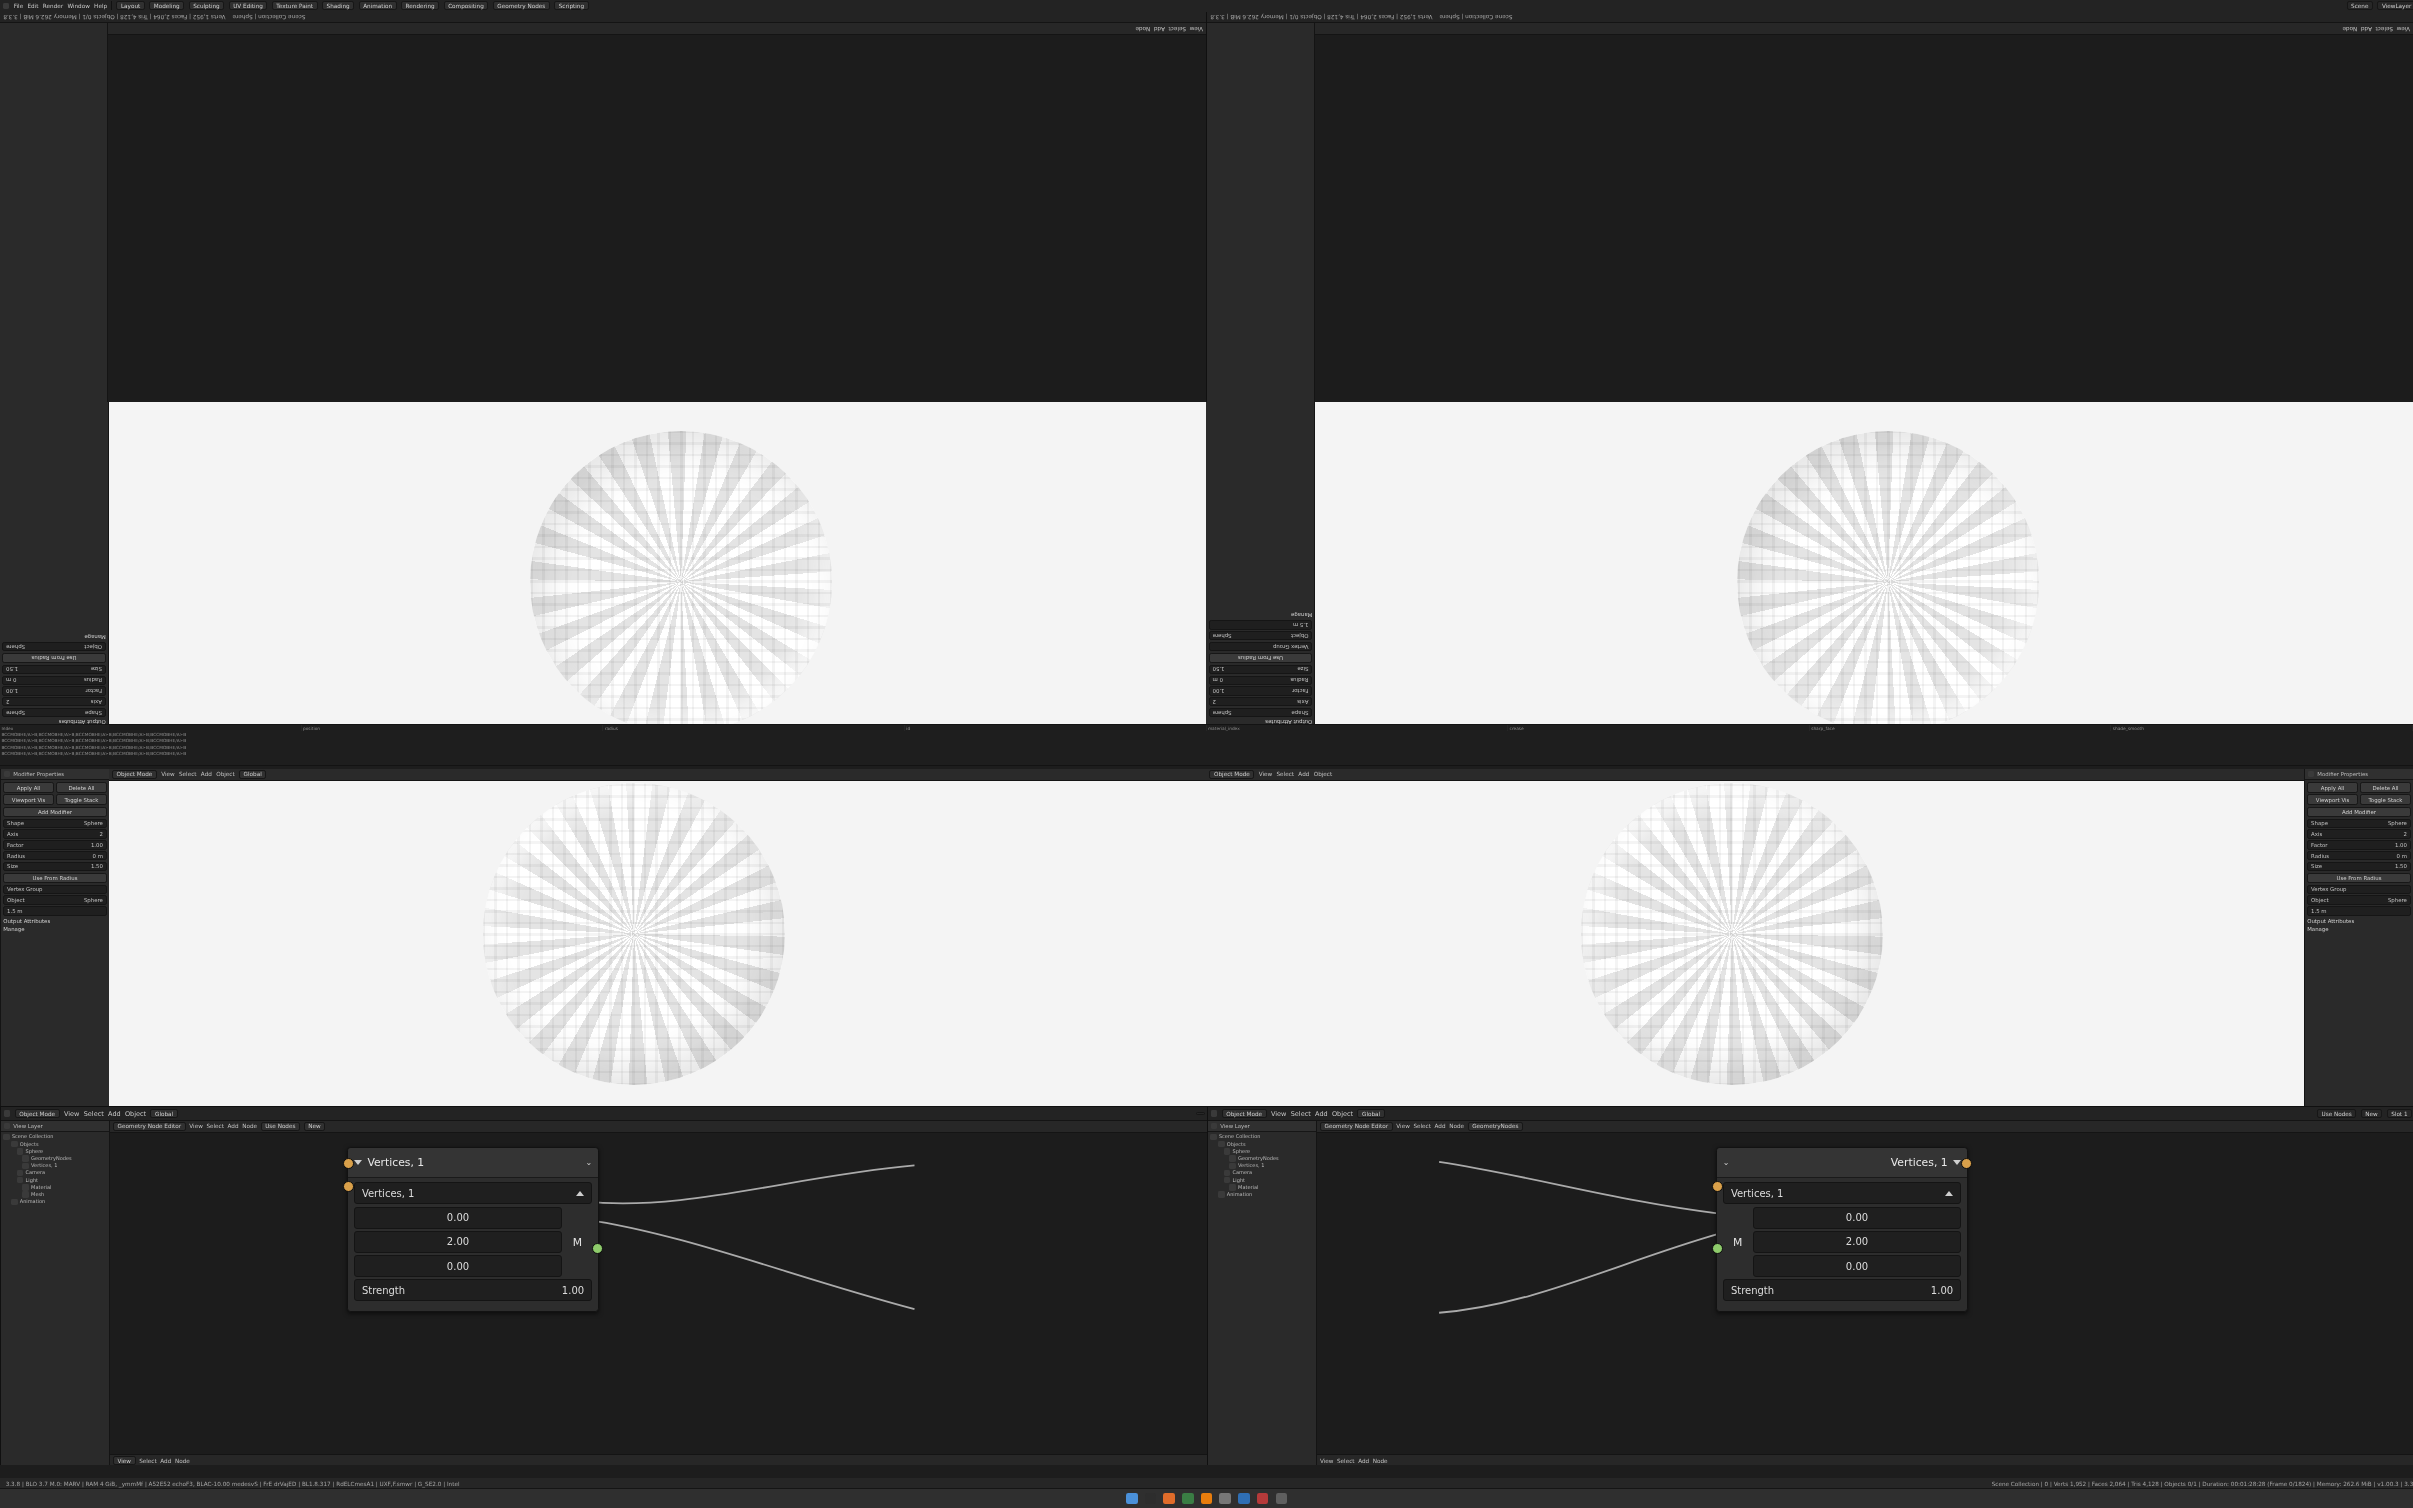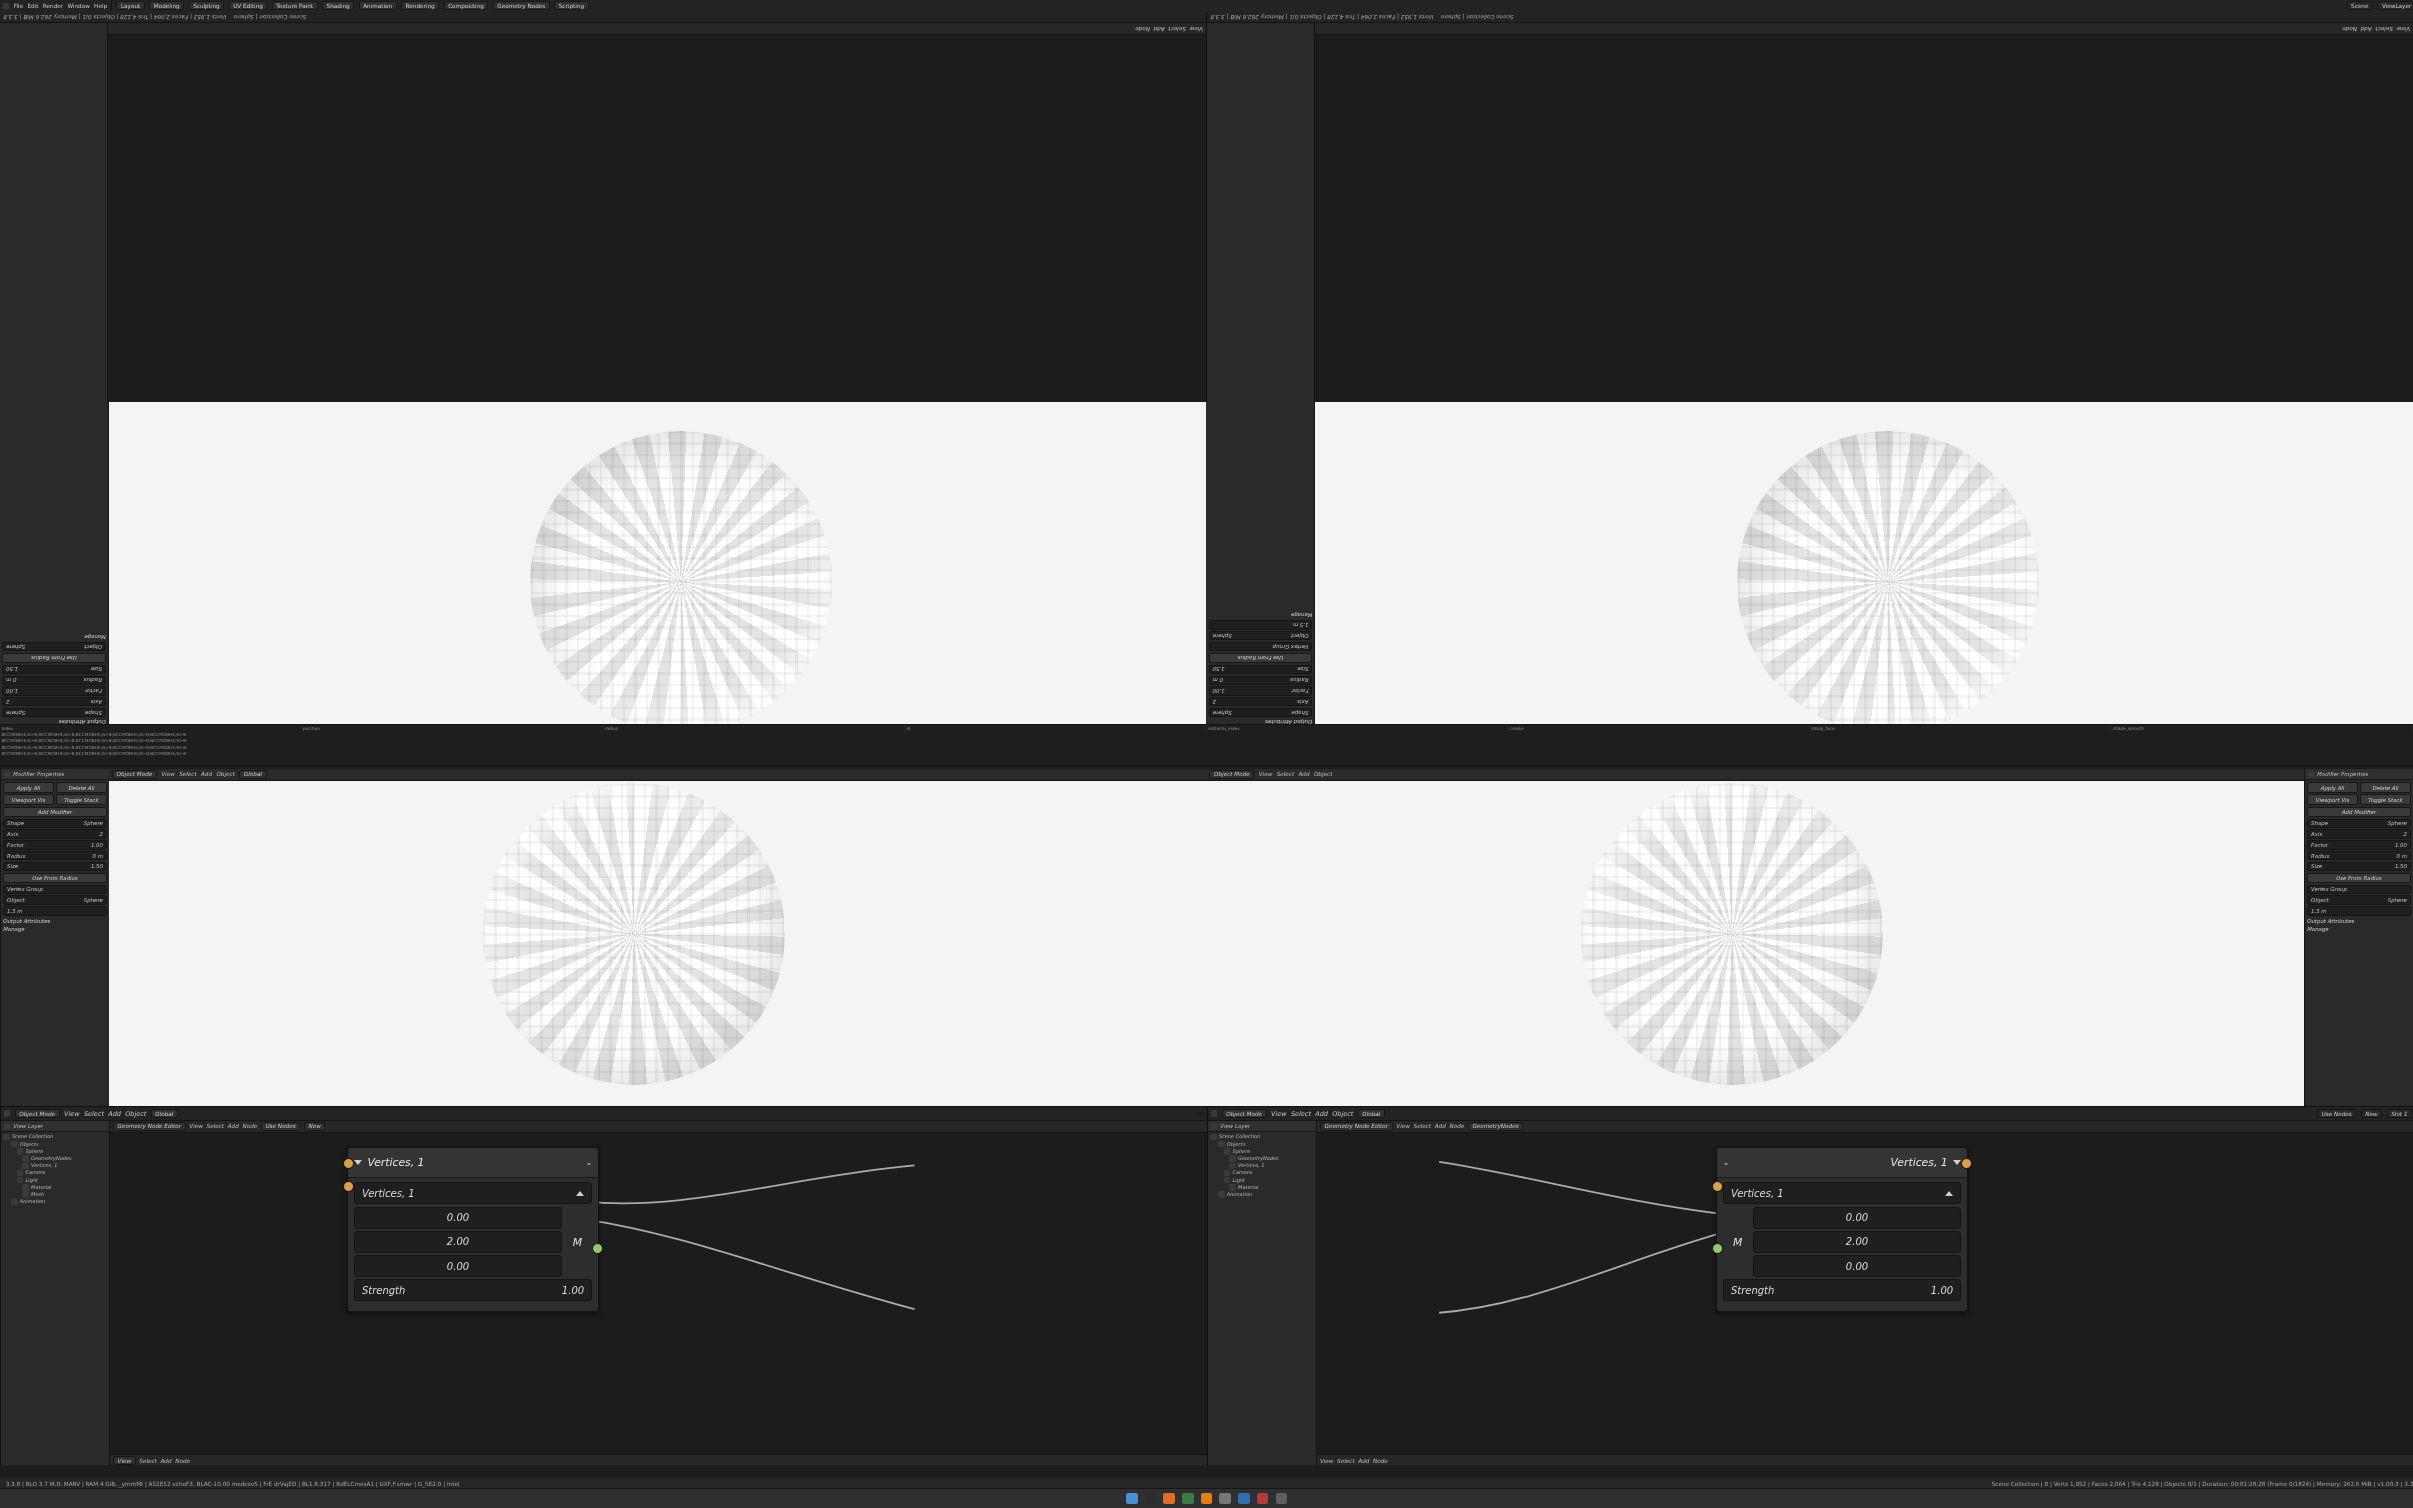--- a/index.html
+++ b/index.html
@@ -9,21 +9,21 @@
   
   .bar{background:#232323;border-bottom:0.7px solid #141414;display:flex;align-items:center;gap:4.3px;padding:0 2.9px;font-size:6.5px;color:#c8c8c8;white-space:nowrap;overflow:hidden;}
   .bar.small{font-size:5.7px;}
   .pill{background:#303030;border:0.7px solid #161616;border-radius:2.2px;padding:0.7px 3.6px;font-size:5.7px;color:#cfcfcf;}
   .pill.dark{background:#272727;}
   .icon{display:inline-block;width:8.6px;height:8.6px;background:#3a3a3a;border-radius:1.4px;}
   .icon.s{width:6.5px;height:6.5px;}
   .sep{width:0.7px;height:8.6px;background:#111;display:inline-block;}
 
   
-  .quad{position:absolute;overflow:hidden;font-style:italic;}
+  .quad{position:absolute;overflow:hidden;}
   .flip-v{transform:rotate(180deg);}
 
   
   .unit{position:absolute;background:#1f1f1f;border:0.7px solid #101010;display:flex;flex-direction:column;}
 
   .topbar{height:13px;}
   .statusbar{height:11.5px;background:#232323;border-top:0.7px solid #141414;display:flex;align-items:center;justify-content:flex-end;gap:7.2px;padding:0 4.3px;font-size:5.7px;color:#a8a8a8;}
 
   .body{flex:1;display:flex;min-height:0;}
 

